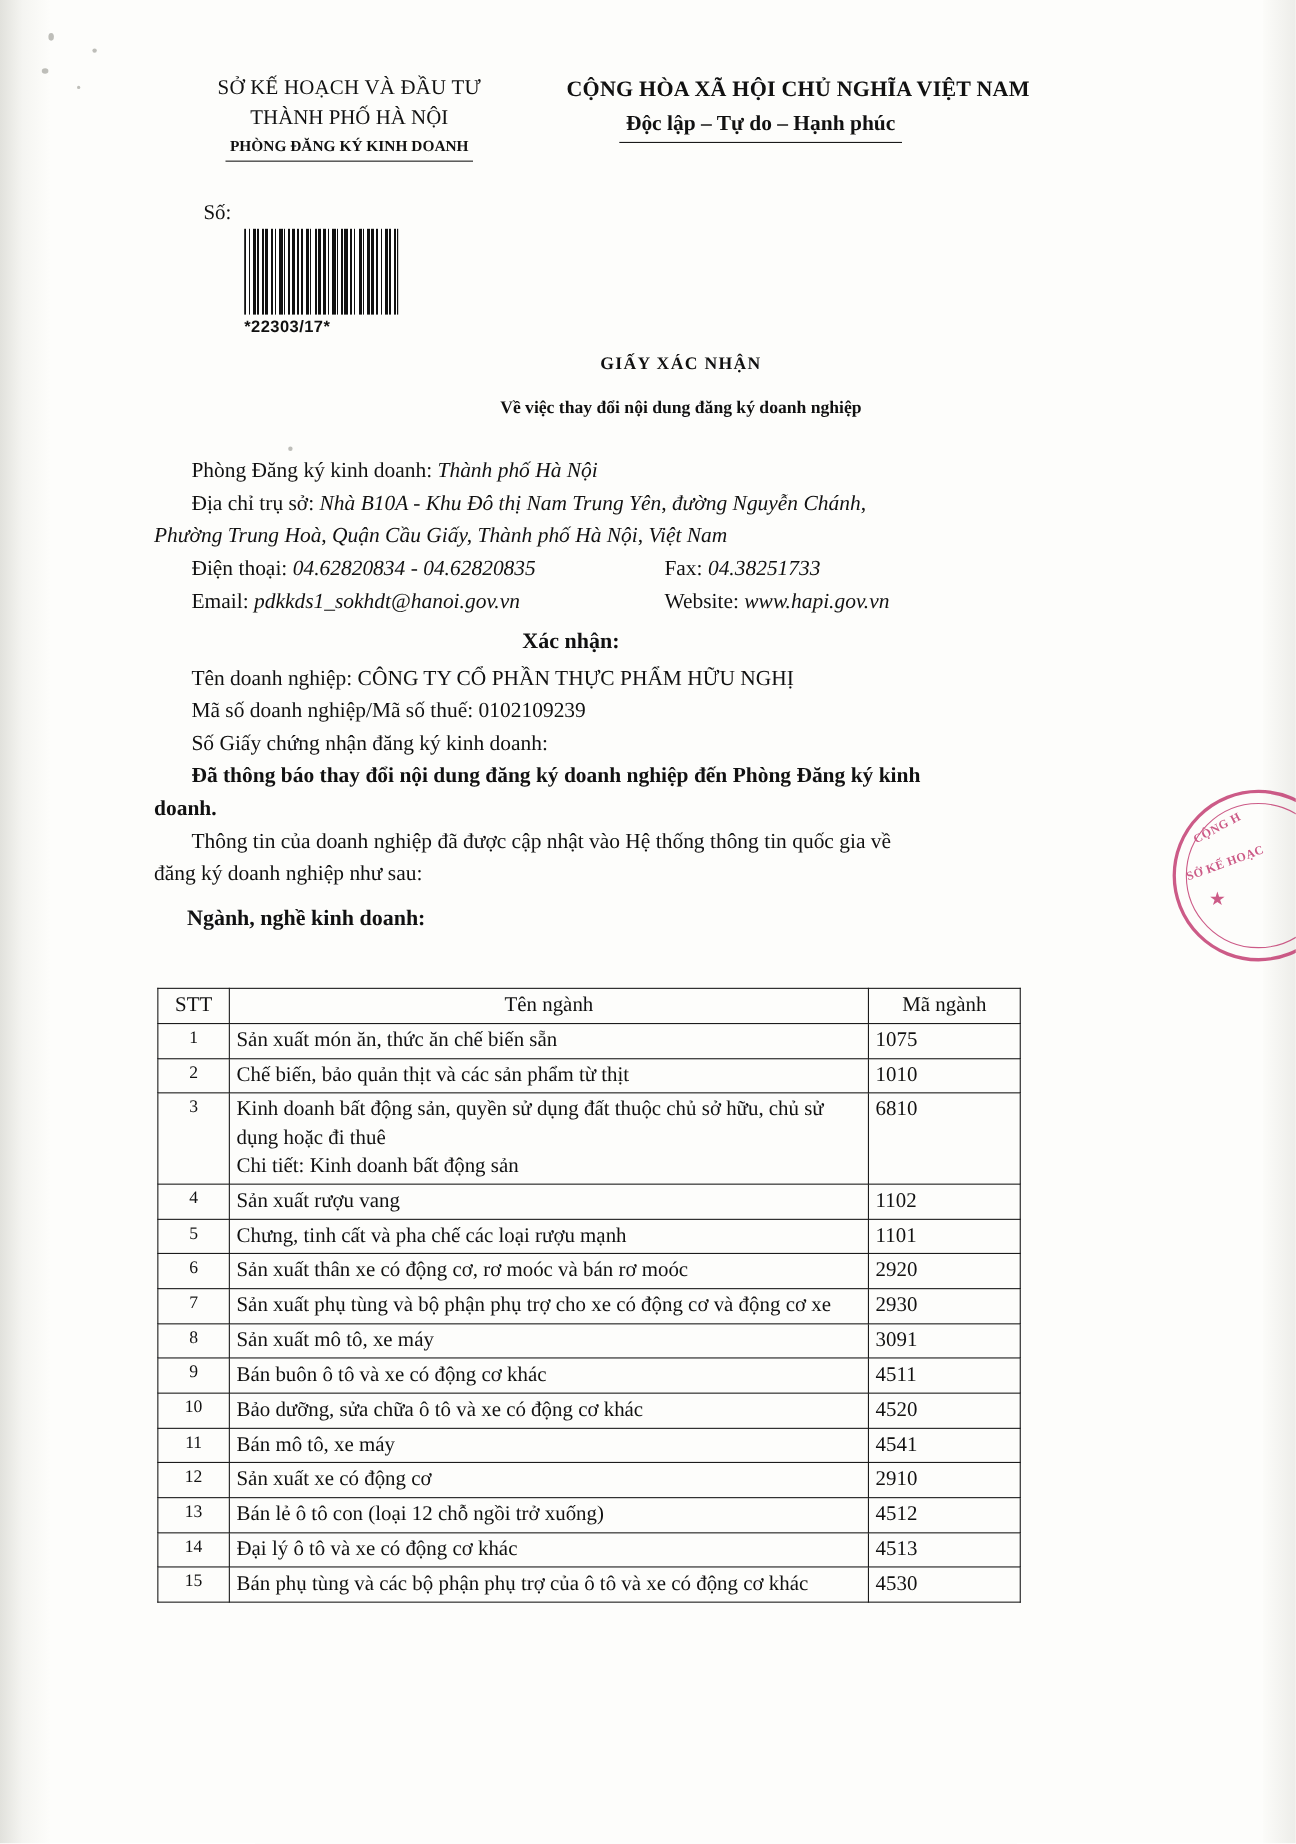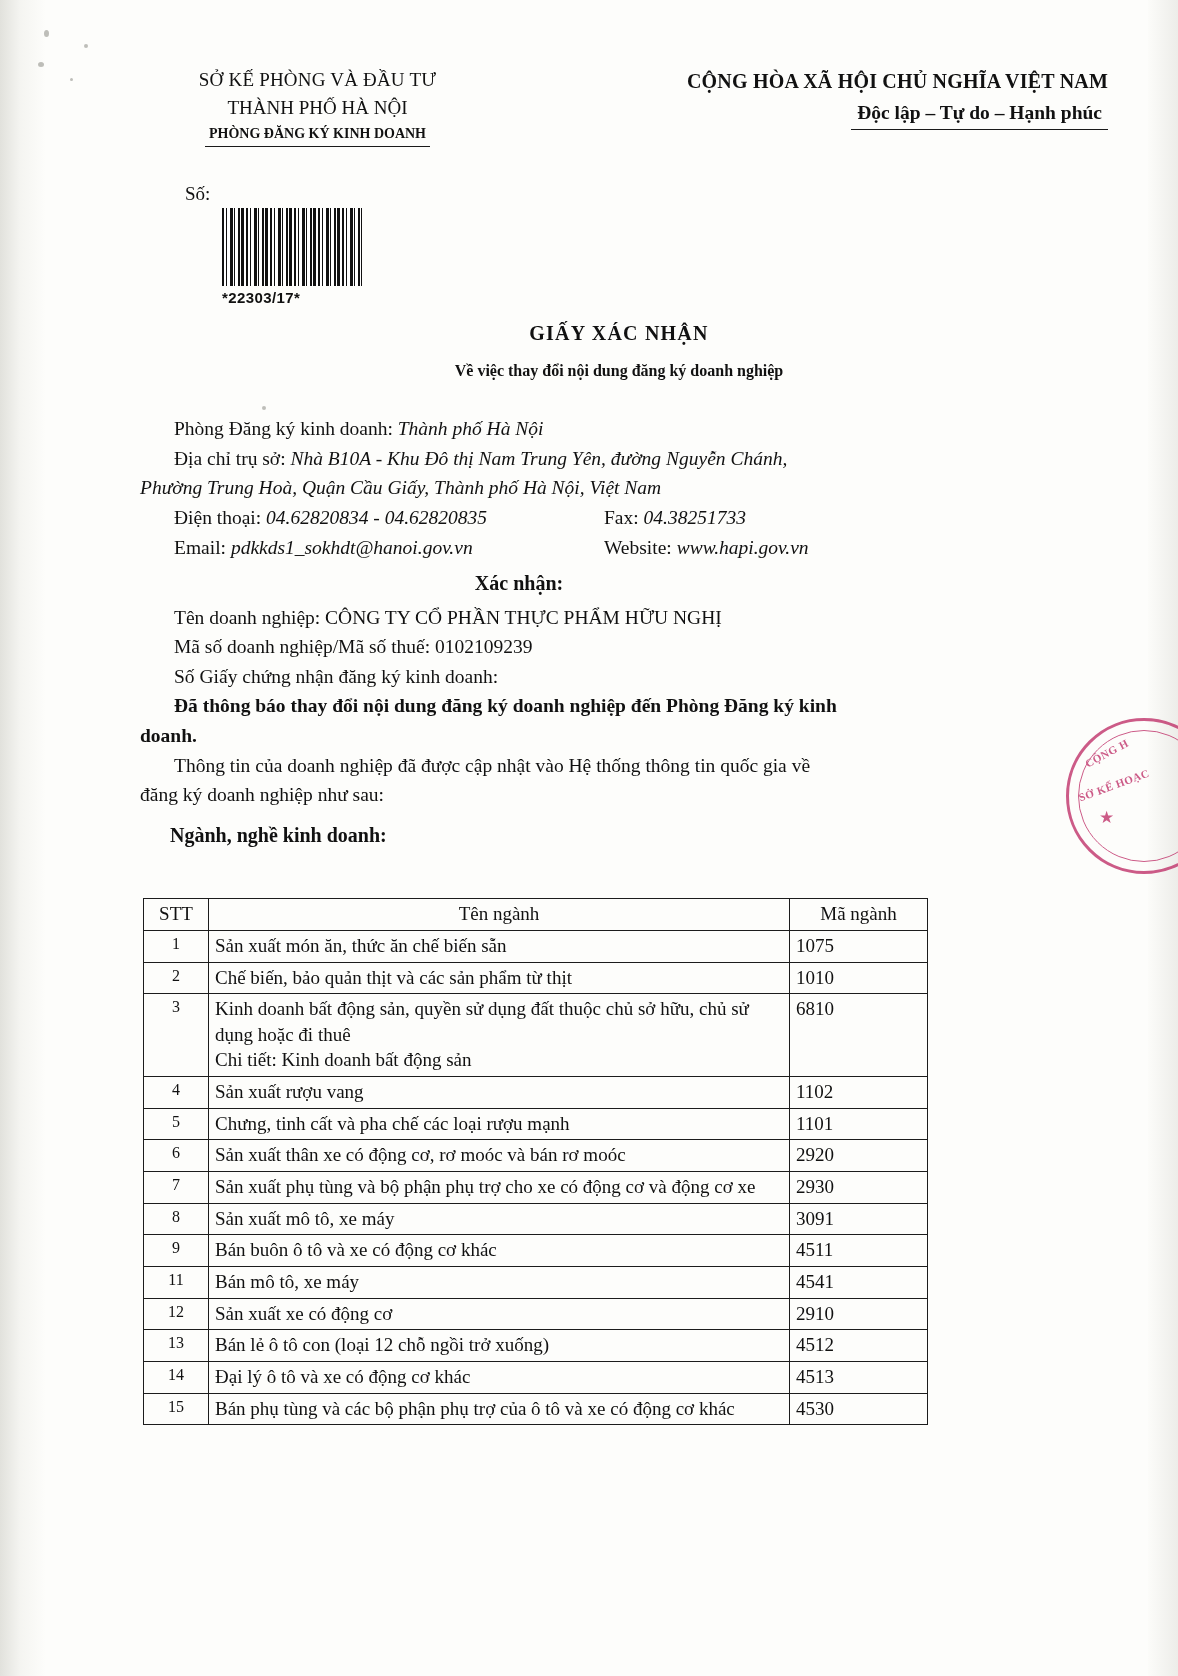--- a/index.html
+++ b/index.html
@@ -65,21 +65,21 @@
   .header-left .l3 {
     font-size: 14px;
     font-weight: bold;
     margin-top: 3px;
     display: inline-block;
     border-bottom: 1.6px solid #1a1a1a;
     padding: 0 4px 2px 4px;
   }
   .header-right {
     flex: 1;
-    text-align: right;
+    text-align: left;
     line-height: 1.5;
   }
   .header-right .r1 {
     font-size: 20px;
     font-weight: bold;
     letter-spacing: .2px;
   }
   .header-right .r2 {
     font-size: 19.5px;
     font-weight: bold;
@@ -129,21 +129,21 @@
     letter-spacing: .4px;
     margin-top: 3px;
   }
 
   
   .doc-title {
     position: absolute;
     left: 0; right: 0;
     top: 322px;
     text-align: center;
-    font-size: 20px;
+    font-size: 16px;
     font-weight: bold;
     letter-spacing: 1.2px;
     padding-left: 60px;
   }
   .doc-subtitle {
     position: absolute;
     left: 0; right: 0;
     top: 362px;
     text-align: center;
     font-size: 16px;
@@ -264,21 +264,21 @@
   <div class="scan-edge-left"></div>
   <div class="scan-edge-right"></div>
   <div class="speck" style="left:44px;top:30px;width:5px;height:7px;"></div>
   <div class="speck" style="left:38px;top:62px;width:6px;height:5px;"></div>
   <div class="speck" style="left:84px;top:44px;width:4px;height:4px;"></div>
   <div class="speck" style="left:70px;top:78px;width:3px;height:3px;"></div>
   <div class="speck" style="left:262px;top:406px;width:4px;height:4px;"></div>
 
   <div class="header">
     <div class="header-left">
-      <div class="l1">SỞ KẾ PHÒNG VÀ ĐẦU TƯ</div>
+      <div class="l1">SỞ KẾ HOẠCH VÀ ĐẦU TƯ</div>
       <div class="l2">THÀNH PHỐ HÀ NỘI</div>
       <div class="l3">PHÒNG ĐĂNG KÝ KINH DOANH</div>
     </div>
     <div class="header-right">
       <div class="r1">CỘNG HÒA XÃ HỘI CHỦ NGHĨA VIỆT NAM</div>
       <div class="r2">Độc lập – Tự do – Hạnh phúc</div>
     </div>
   </div>
 
   <div class="so-label">Số:</div>
@@ -398,20 +398,25 @@
             <td class="col-stt">8</td>
             <td>Sản xuất mô tô, xe máy</td>
             <td class="col-ma">3091</td>
           </tr>
           <tr>
             <td class="col-stt">9</td>
             <td>Bán buôn ô tô và xe có động cơ khác</td>
             <td class="col-ma">4511</td>
           </tr>
           <tr>
+            <td class="col-stt">10</td>
+            <td>Bảo dưỡng, sửa chữa ô tô và xe có động cơ khác</td>
+            <td class="col-ma">4520</td>
+          </tr>
+          <tr>
             <td class="col-stt">11</td>
             <td>Bán mô tô, xe máy</td>
             <td class="col-ma">4541</td>
           </tr>
           <tr>
             <td class="col-stt">12</td>
             <td>Sản xuất xe có động cơ</td>
             <td class="col-ma">2910</td>
           </tr>
           <tr>

